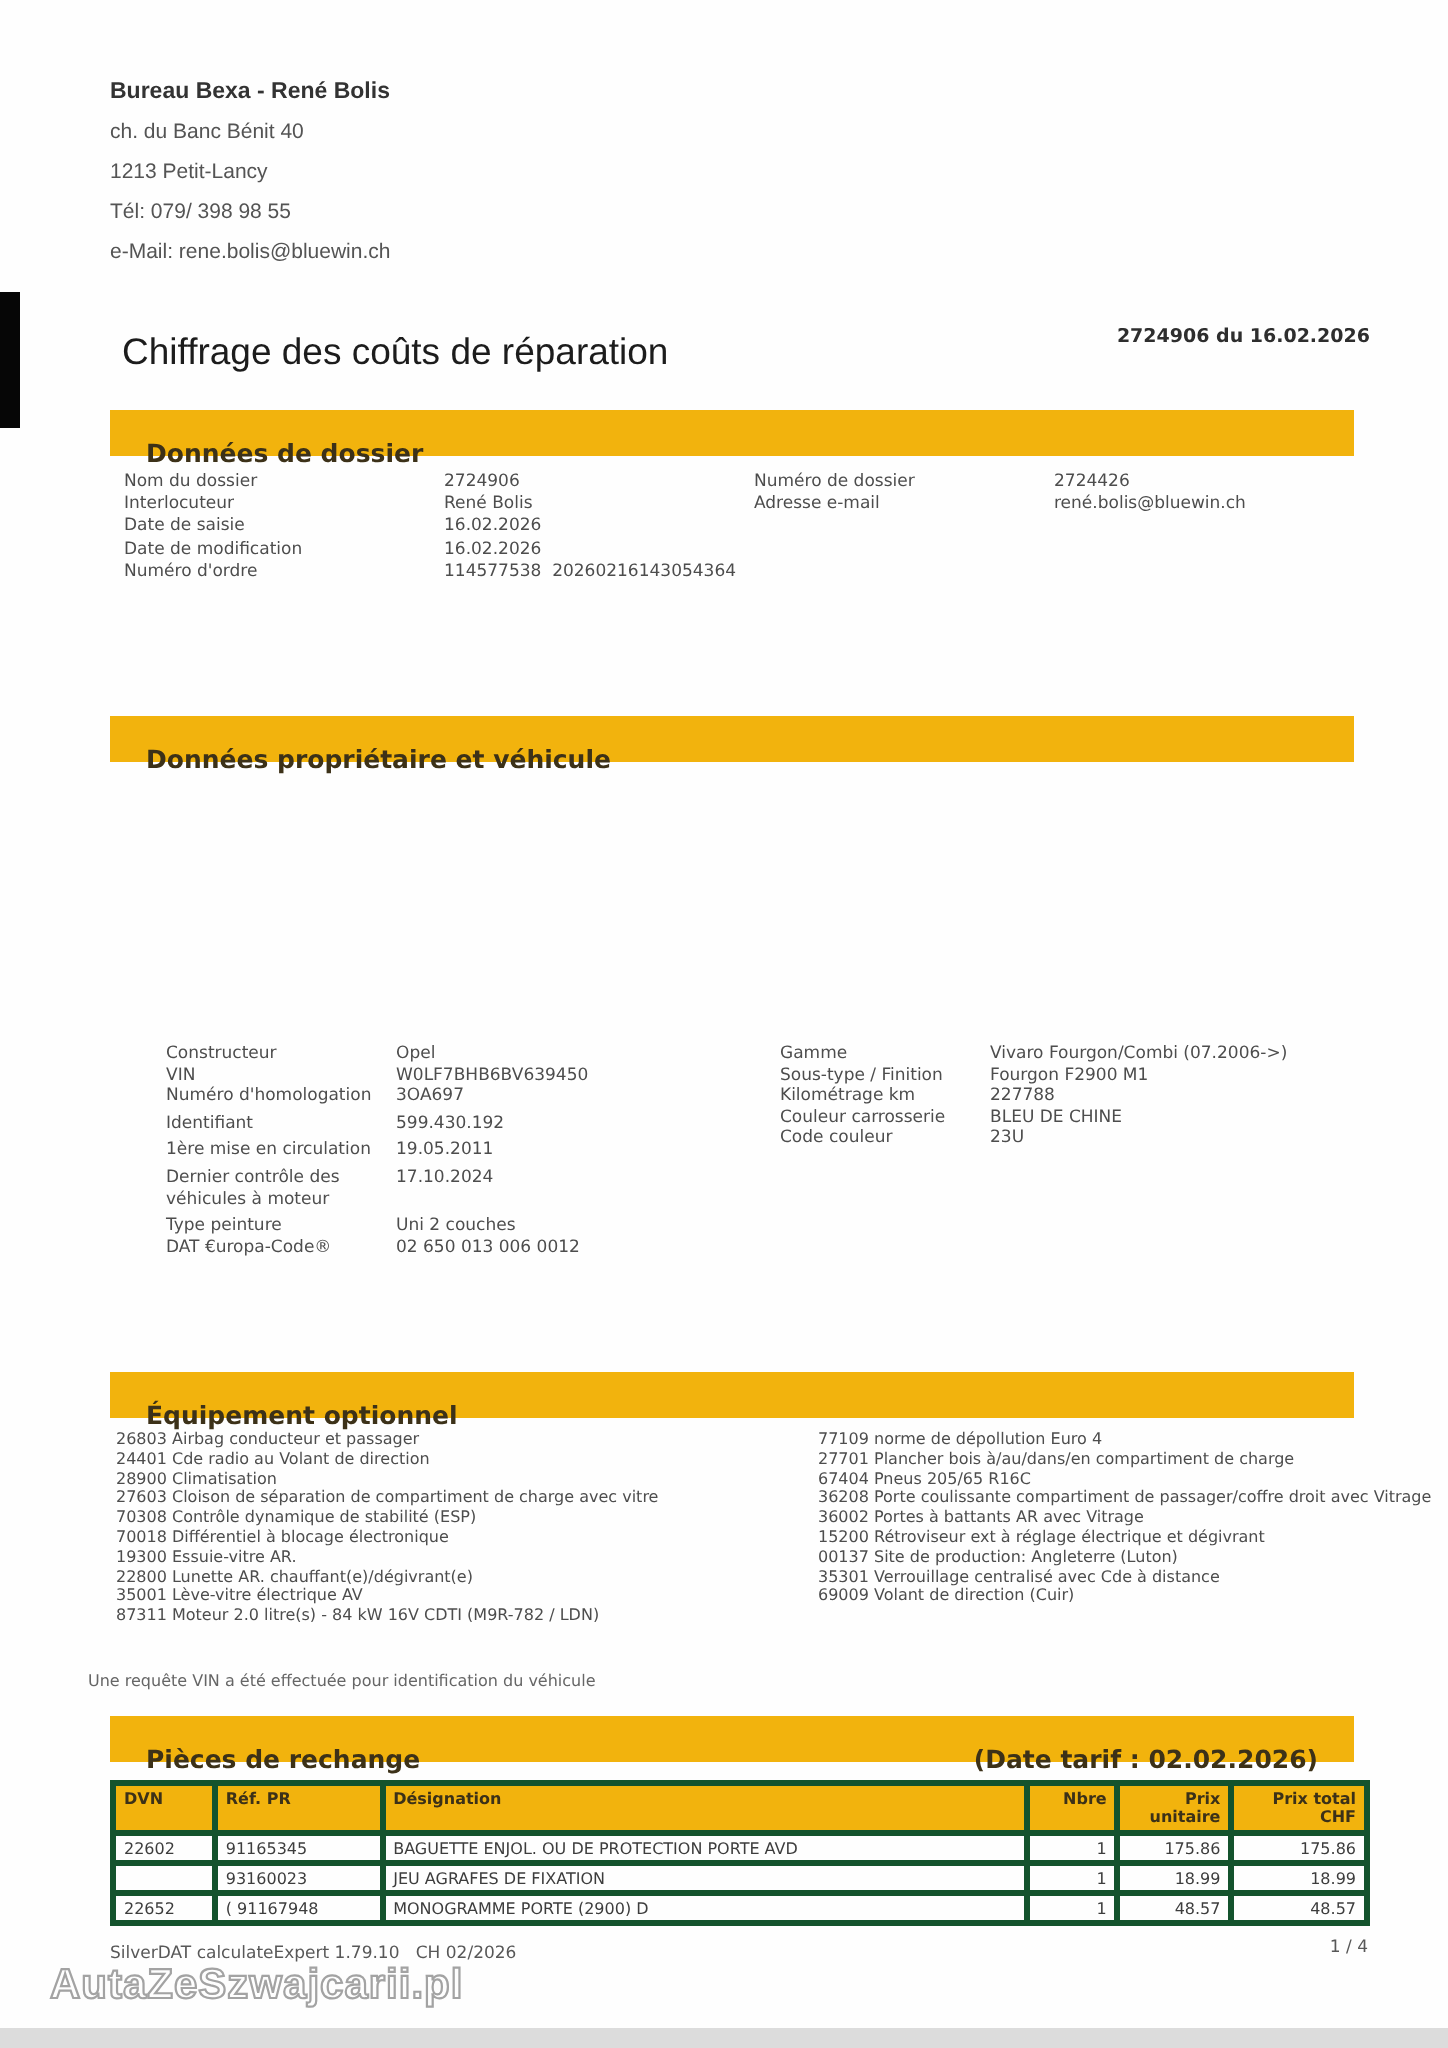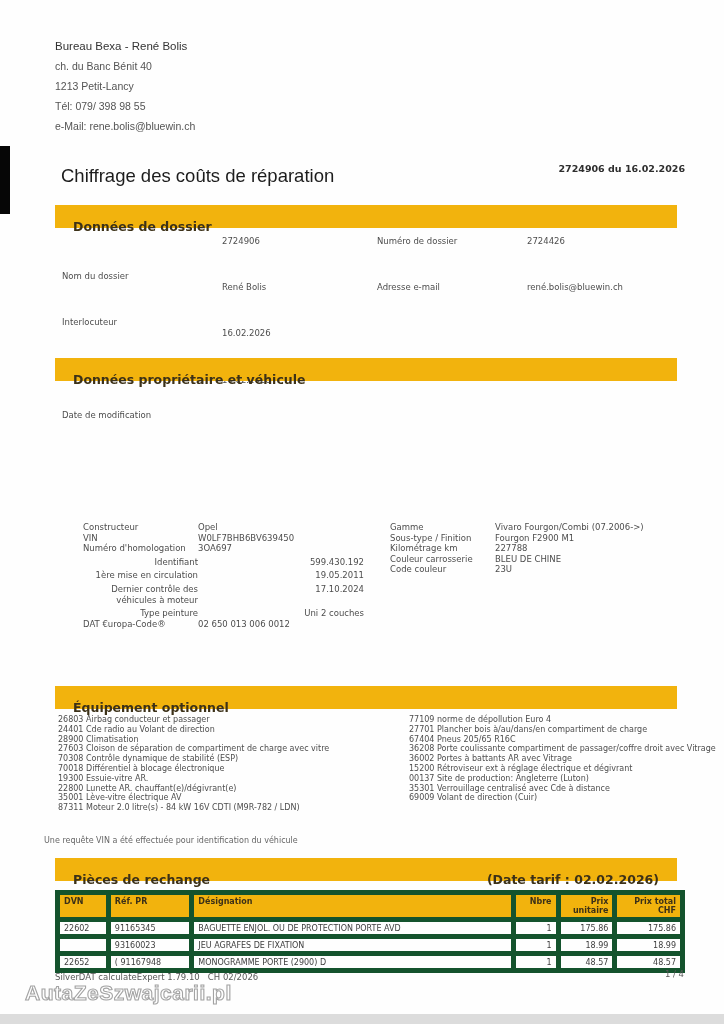--- a/index.html
+++ b/index.html
@@ -1,53 +1,53 @@
 <!DOCTYPE html>
 <html><head>
 <meta charset="utf-8">
 <style>
   html,body{margin:0;padding:0;background:#fff;}
   .page{position:relative;width:724px;height:1024px;background:#fefefe;overflow:hidden;
         font-family:"DejaVu Sans", sans-serif;color:#4d4d4d;}
   
   .letterhead{position:absolute;left:55px;top:36px;font-family:"Liberation Sans",sans-serif;
               font-size:10.5px;line-height:20px;color:#545454;}
-  .letterhead .lh-name{font-size:11.5px;font-weight:normal;color:#333;}
+  .letterhead .lh-name{font-size:11.5px;font-weight:bold;color:#333;}
   
   .doc-ref{position:absolute;right:39px;top:163px;font-size:9.5px;font-weight:bold;color:#2e2e2e;}
   .page-title{position:absolute;left:61px;top:165px;font-family:"Liberation Sans",sans-serif;
               font-size:18.5px;color:#1c1c1c;}
   .black-strip{position:absolute;left:0;top:146px;width:10px;height:68px;background:#060606;}
   
   .bar{position:absolute;left:55px;width:622px;height:23px;background:#F2B30D;
        color:#3c3118;font-size:12.5px;font-weight:600;line-height:23px;
        padding:10px;box-sizing:border-box;display:flex;justify-content:space-between;}
   .bar .bar-left{padding-left:8px;}
   .bar .bar-right{padding-right:8px;}
   .bar1{top:205px;} .bar2{top:358px;} .bar3{top:686px;} .bar4{top:858px;}
   
   .dossier{position:absolute;left:62px;top:236px;width:625px;font-size:8.5px;line-height:11.2px;}
   .drow{display:flex;}
-  .dlabel{width:160px;flex:none;margin-top:35px;} .dval{width:155px;flex:none;white-space:pre-wrap;}
+  .dlabel{width:160px;flex:none;} .dval{width:155px;flex:none;white-space:pre-wrap;}
   .dlabel2{width:150px;flex:none;} .dval2{flex:1;white-space:pre-wrap;}
   
   .veh-left{position:absolute;left:62px;top:522px;width:302px;font-size:8.5px;line-height:10.6px;}
   .veh-right{position:absolute;left:369px;top:522px;width:318px;font-size:8.5px;line-height:10.6px;}
   .vrow{display:flex;margin-left:21px;}
   .veh-left .vlabel{width:115px;flex:none;} .veh-right .vlabel{width:105px;flex:none;}
   .vval{flex:1;white-space:pre-wrap;}
-  .gap{margin-top:3px;text-align:right;}
+  .gap{margin-top:3px;}
   
   .eq-left{position:absolute;left:58px;top:715px;width:320px;font-size:8px;line-height:9.8px;}
   .eq-right{position:absolute;left:377px;top:715px;width:312px;font-size:8px;line-height:9.8px;margin-left:32px;}
   .vin-note{position:absolute;left:44px;top:836px;font-size:8px;color:#666;}
   
   .parts-table{position:absolute;left:55px;top:890px;width:630px;border-collapse:collapse;
                font-size:8px;color:#3d3d3d;}
-  .parts-table th,.parts-table td{border:5px solid #14532d;padding:2px 4px;vertical-align:top;}
+  .parts-table th,.parts-table td{border:3px solid #14532d;padding:2px 4px;vertical-align:top;}
   .parts-table th{background:#F2B30D;color:#3c3118;font-weight:bold;text-align:left;white-space:pre-line;}
   .parts-table th.num,.parts-table td.num{text-align:right;}
   .parts-table td{padding:1.5px 4px;white-space:pre-wrap;}
   
   .footer-left{position:absolute;left:55px;top:972px;font-size:8.5px;color:#585858;white-space:pre;}
   .page-num{position:absolute;right:40px;top:969px;font-size:8.5px;color:#585858;}
   .watermark{position:absolute;left:25px;top:981px;font-family:"Liberation Sans",sans-serif;
              font-size:21px;font-weight:bold;letter-spacing:0.5px;color:transparent;
              -webkit-text-stroke:1.1px #a3a3a3;}
   .bottom-strip{position:absolute;left:0;top:1014px;width:724px;height:10px;background:#dcdcdc;}
@@ -85,20 +85,24 @@
       <span class="dlabel2">Adresse e-mail</span>
       <span class="dval2">rené.bolis@bluewin.ch</span>
     </div>
     <div class="drow">
       <span class="dlabel">Date de saisie</span>
       <span class="dval">16.02.2026</span>
     </div>
     <div class="drow">
       <span class="dlabel">Date de modification</span>
       <span class="dval">16.02.2026</span>
+    </div>
+    <div class="drow">
+      <span class="dlabel">Numéro d'ordre</span>
+      <span class="dval">114577538  20260216143054364</span>
     </div>
   </div>
 
   <div class="bar bar2">
     <span class="bar-left">Données propriétaire et véhicule</span>
   </div>
   <div class="veh-left">
     <div class="vrow">
       <span class="vlabel">Constructeur</span>
       <span class="vval">Opel</span>

